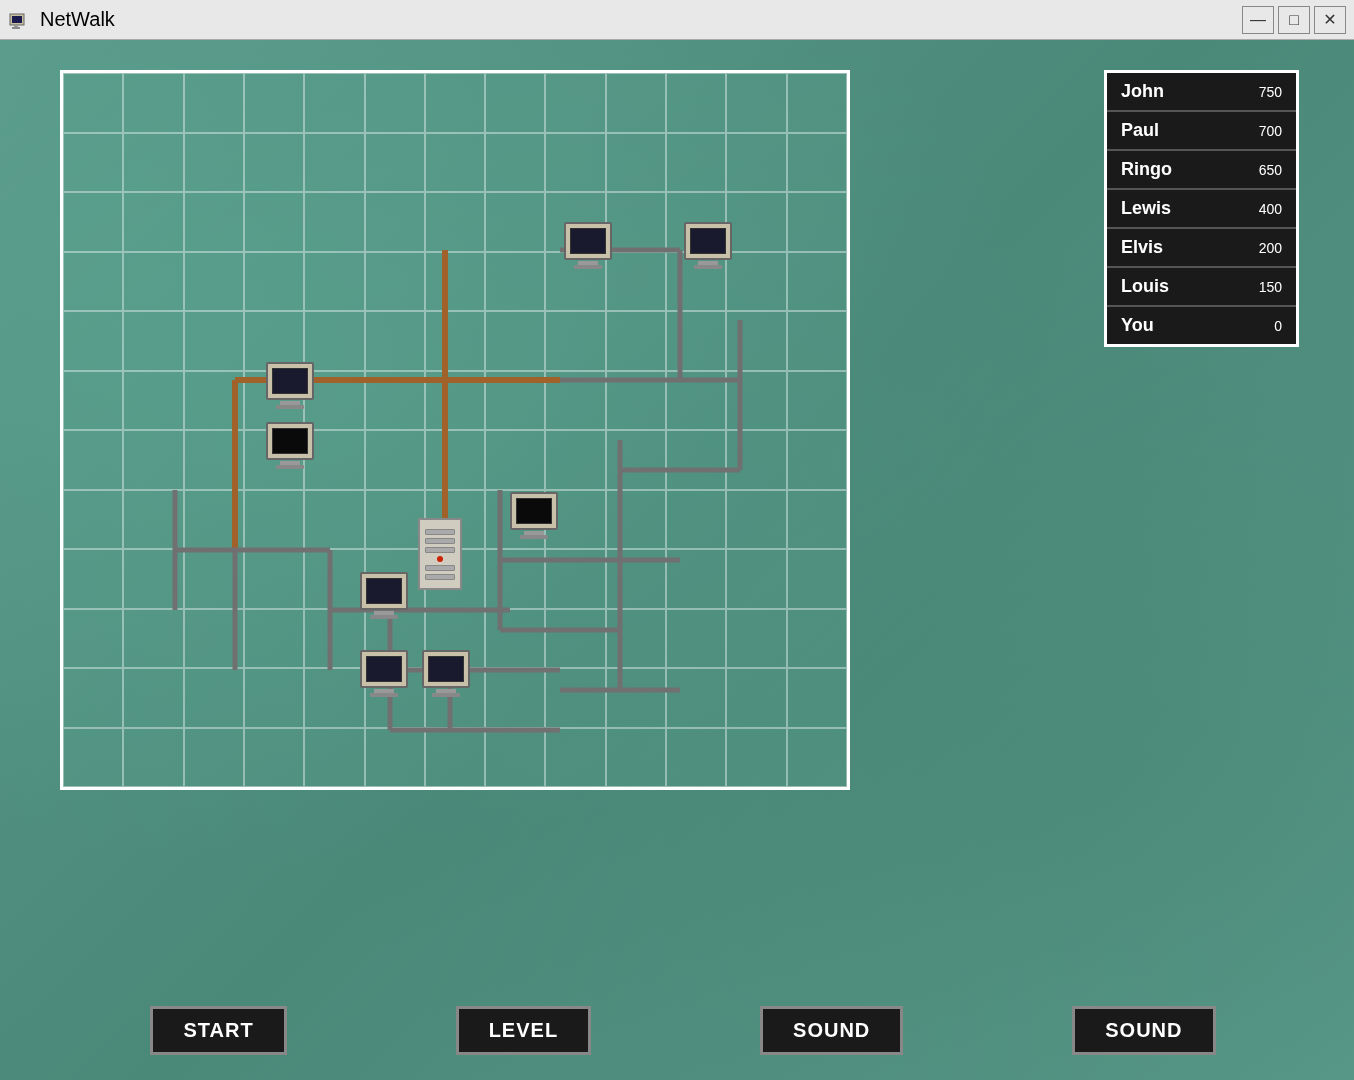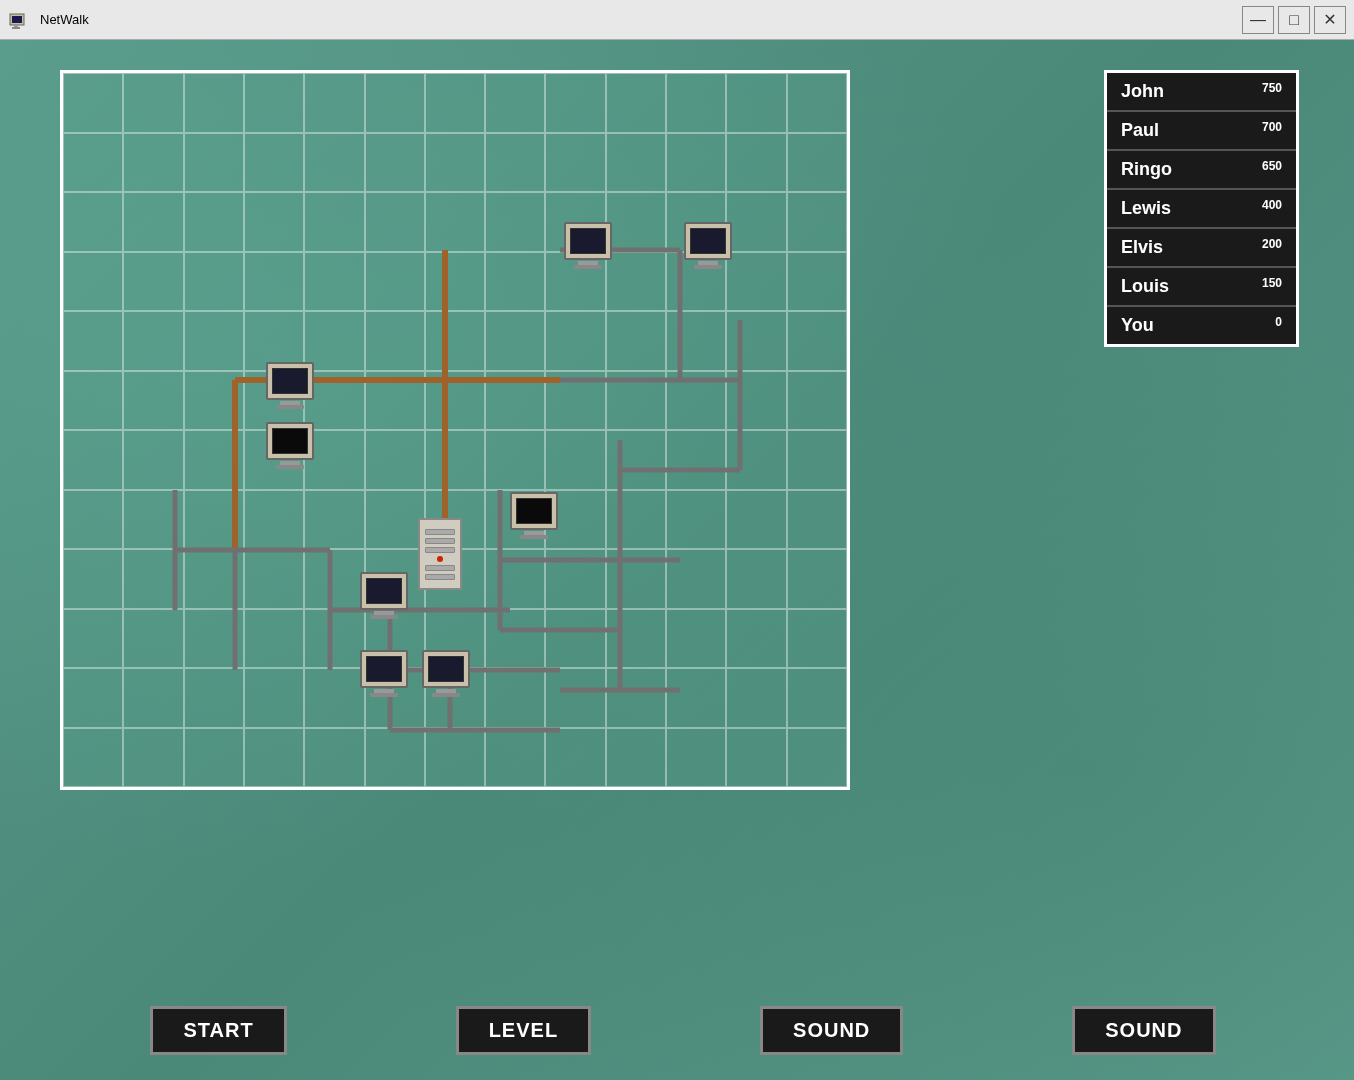--- a/index.html
+++ b/index.html
@@ -39,21 +39,21 @@
       height: 24px;
       margin-right: 8px;
       display: flex;
       align-items: center;
       justify-content: center;
       font-size: 14px;
     }
 
     .title-bar-title {
       flex: 1;
-      font-size: 13px;
+      font-size: 20px;
       color: #000;
     }
 
     .title-bar-controls {
       display: flex;
       gap: 4px;
     }
 
     .title-bar-btn {
       width: 32px;
@@ -116,41 +116,42 @@
       top: 30px;
       right: 55px;
       width: 195px;
       background: #1a1a1a;
       border: 3px solid #fff;
       z-index: 10;
     }
 
     .score-row {
       display: flex;
+      align-items: center;
       justify-content: space-between;
       padding: 8px 14px;
       border-bottom: 2px solid #555;
       background: #1a1a1a;
     }
 
     .score-row:last-child {
       border-bottom: none;
     }
 
     .score-name {
       color: #fff;
       font-size: 18px;
       font-weight: bold;
       font-family: 'Arial Black', Arial, sans-serif;
     }
 
     .score-value {
       color: #fff;
-      font-size: 12px;
-      font-weight: bold;
+      font-size: 14px;
+      font-weight: normal;
       font-family: 'Arial Black', Arial, sans-serif;
       margin-left: 9px;
     }
 
     
     .bottom-bar {
       position: absolute;
       bottom: 25px;
       left: 0;
       right: 0;

